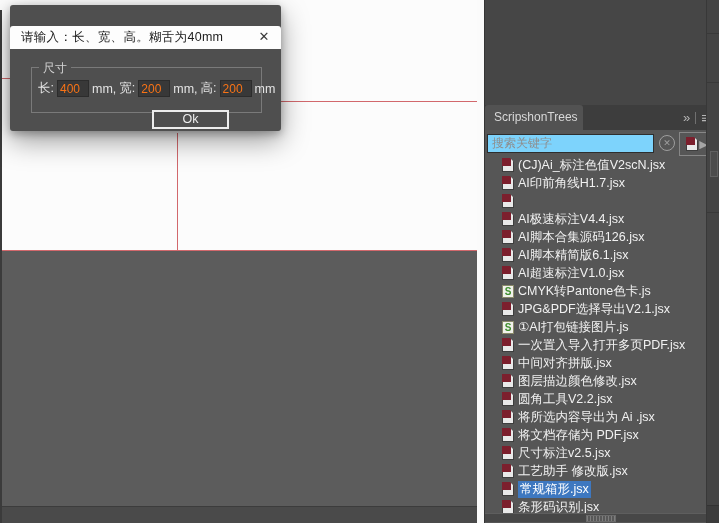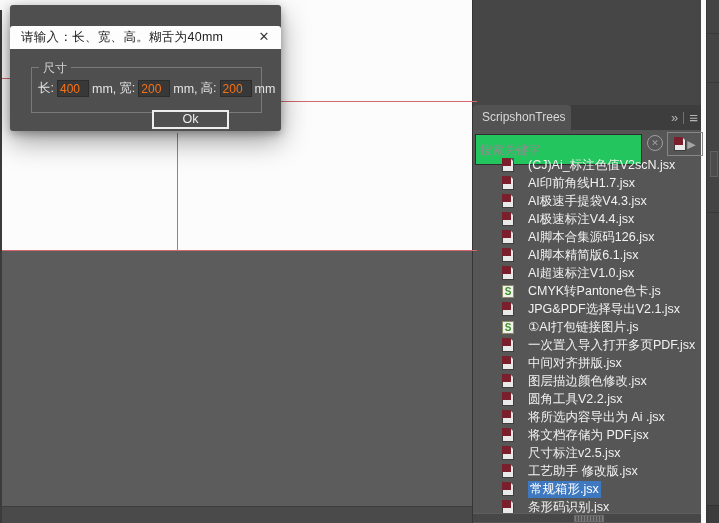--- a/index.html
+++ b/index.html
@@ -34,36 +34,36 @@
     padding:0 4px;font-size:12px;color:#d2d2d2;}
   .fields-row{position:absolute;left:6px;top:12px;display:flex;align-items:center;gap:3px;
     font-size:12.5px;color:#e3e3e3;white-space:nowrap;}
   .dim-input{width:32px;height:17px;background:#383838;border:1px solid #2c2c2c;
     color:#f97316;font-size:12px;padding:0 2px;font-family:inherit;}
   .ok-button{position:absolute;left:98px;top:105px;width:77px;height:19px;background:#4f4f4f;
     border:2px solid #ededed;color:#ededed;font-size:12.5px;line-height:15px;
     text-align:center;padding:0;cursor:pointer;font-family:inherit;margin-left:44px;}
 
   
-  .panel{position:absolute;left:472px;top:0;width:229px;height:523px;background:#565656;
+  .panel{position:absolute;left:484px;top:0;width:229px;height:523px;background:#565656;
     border-left:1px solid #353535;}
   .dock-top{position:absolute;left:0;top:0;width:100%;height:105px;background:#464646;}
   .tabbar{position:absolute;left:0;top:105px;width:100%;height:25px;background:#3d3d3d;}
   .tab{position:absolute;left:0;top:105px;width:98px;height:25px;background:#525252;
     border-radius:3px 3px 0 0;font-size:12px;color:#d8d8d8;line-height:25px;
     padding-left:9px;cursor:pointer;}
   .panel-header-icons{position:absolute;right:3px;top:105px;height:25px;display:flex;
     align-items:center;gap:5px;color:#b5b5b5;}
   .collapse-icon{font-size:13px;cursor:pointer;}
   .header-divider{width:1px;height:12px;background:#707070;}
   .menu-icon{font-size:15px;cursor:pointer;}
   .panel-body{position:absolute;left:0;top:130px;width:100%;height:393px;background:#565656;}
 
-  .search-input{position:absolute;left:2px;top:4px;width:167px;height:31px;background:#22c55e;
-    border:1px solid #2e2e2e;font-size:12px;color:#444;padding:0 4px;font-family:Liberation Sans, sans-serif;}
+  .search-input{position:absolute;left:2px;top:4px;width:167px;height:19px;background:#7dd3fc;
+    border:1px solid #2e2e2e;font-size:12px;color:#444;padding:0 4px;font-family:Liberation Serif, serif;}
   .search-input::placeholder{color:#8e8e8e;}
   .clear-icon{position:absolute;left:174px;top:5px;width:16px;height:16px;border-radius:50%;
     border:1px solid #9e9e9e;color:#9e9e9e;font-size:9px;line-height:14px;text-align:center;
     cursor:pointer;}
   .run-button{position:absolute;left:194px;top:2px;width:36px;height:24px;
     border:1px solid #878787;display:flex;align-items:center;justify-content:center;gap:1px;
     cursor:pointer;background:transparent;}
   .play-icon{font-size:11px;color:#a6a6a6;line-height:1;}
 
   
@@ -71,21 +71,21 @@
   .row-icon.jsx{background:#e9e9e9;border:1px solid #3e3e3e;}
   .row-icon.jsx::before{content:'';position:absolute;left:-1px;top:-1px;width:9px;height:8px;
     background:#7c1f2d;}
   .row-icon.jsx::after{content:'';position:absolute;right:-1px;top:-1px;width:0;height:0;
     border-top:4px solid #565656;border-left:4px solid transparent;}
   .row-icon.js{background:#f2f2ec;border:1px solid #8a8a6a;height:13px;
     font-size:10px;font-weight:bold;color:#3f8f2f;text-align:center;line-height:11px;}
 
   
   .list{position:absolute;left:0;top:26px;width:100%;height:357px;overflow:hidden;}
-  .row{height:18px;display:flex;align-items:center;gap:14px;padding-left:29px;cursor:pointer;}
+  .row{height:18px;display:flex;align-items:center;gap:4px;padding-left:17px;cursor:pointer;}
   .row-label{font-size:12.5px;color:#f1f1f1;white-space:nowrap;}
   .row-label.selected{background:#3e78c0;color:#ffffff;padding:0 2px;}
 
   
   .h-scrollbar{position:absolute;left:0;top:383px;width:100%;height:9px;background:#474747;
     border-top:1px solid #5e5e5e;}
   .h-thumb{position:absolute;left:101px;top:1px;width:30px;height:7px;
     background:repeating-linear-gradient(90deg,#7d7d7d 0 1px,#585858 1px 3px);
     border:1px solid #6b6b6b;cursor:grab;}
 
@@ -159,21 +159,20 @@
             <span class="row-label">(CJ)Ai_标注色值V2scN.jsx</span>
           </div>
 
           <div class="row">
             <span class="row-icon jsx"></span>
             <span class="row-label">AI印前角线H1.7.jsx</span>
           </div>
 
           <div class="row">
             <span class="row-icon jsx"></span>
-            <span class="row-label">AI极速手提袋V4.3.jsx</span>
           </div>
 
           <div class="row">
             <span class="row-icon jsx"></span>
             <span class="row-label">AI极速标注V4.4.jsx</span>
           </div>
 
           <div class="row">
             <span class="row-icon jsx"></span>
             <span class="row-label">AI脚本合集源码126.jsx</span>

